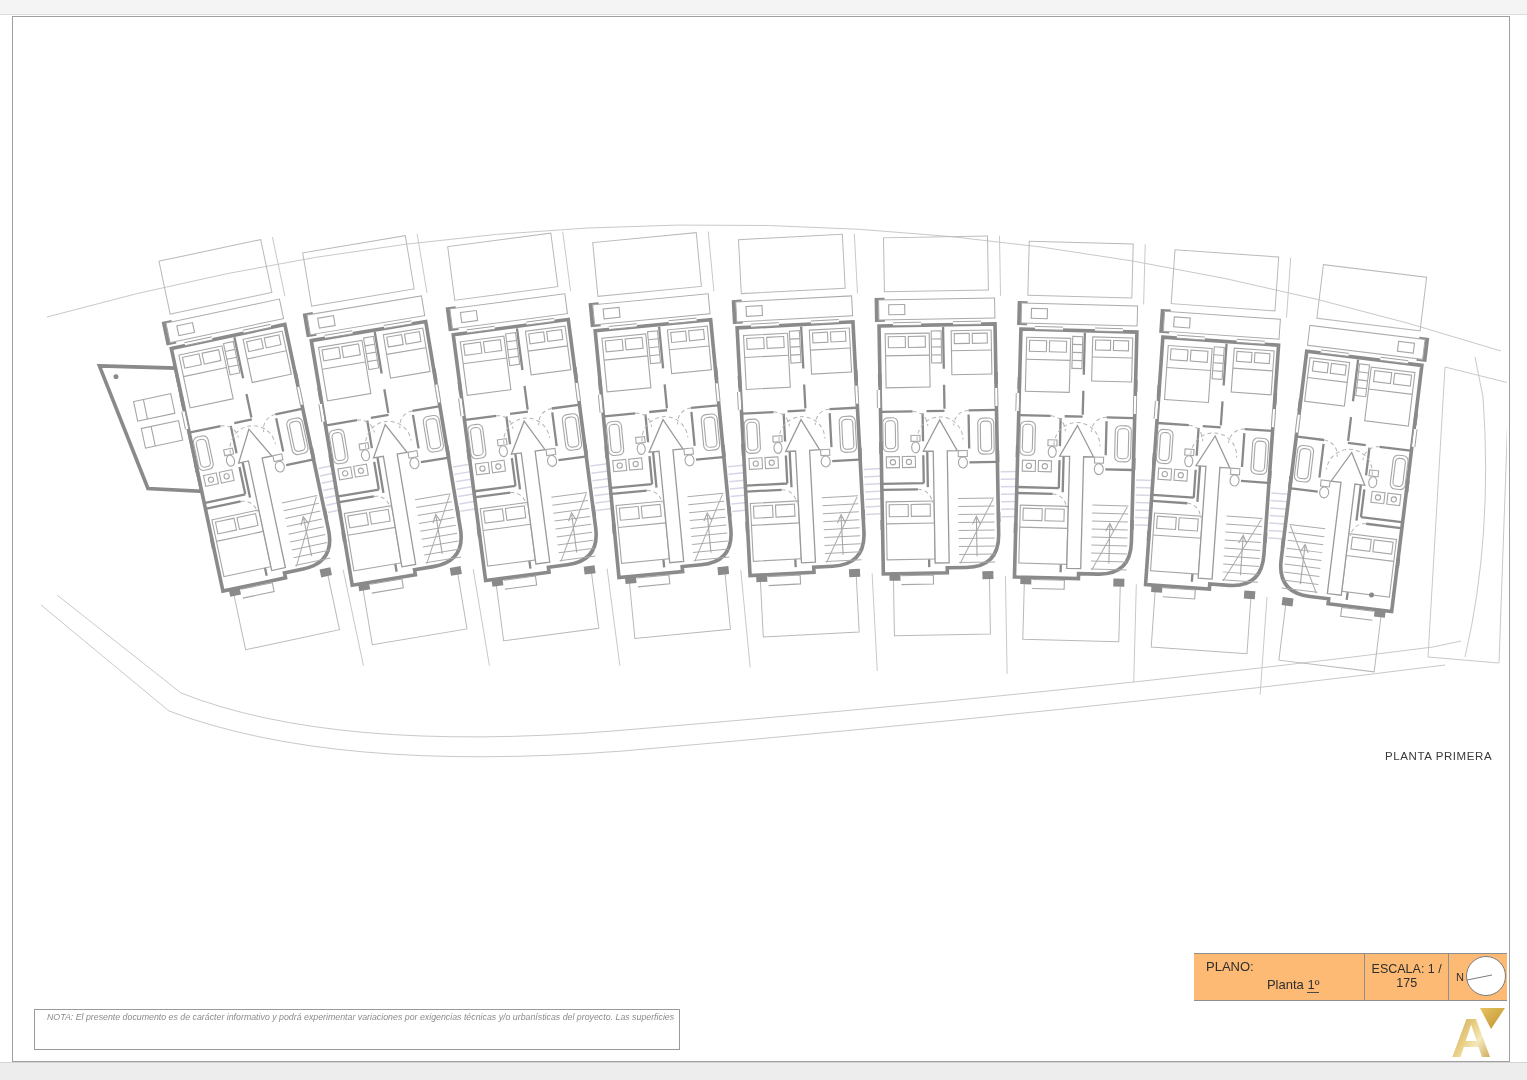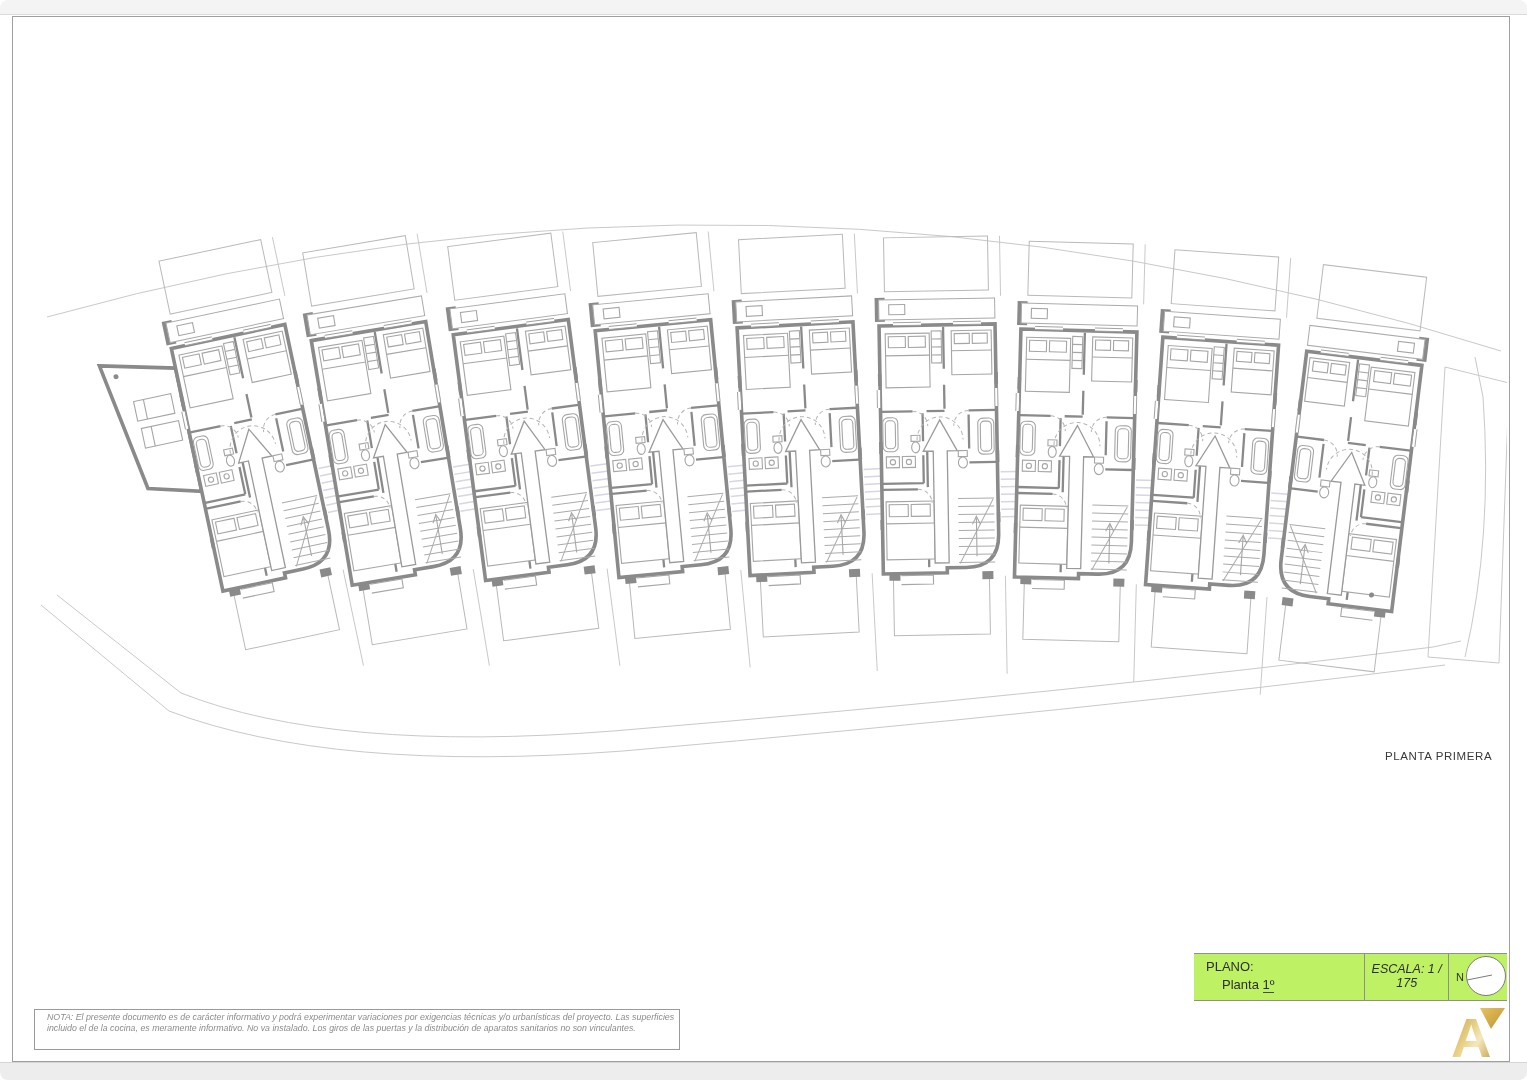--- a/index.html
+++ b/index.html
@@ -1,17 +1,17 @@
 <!DOCTYPE html>
 <html style="--wall: #8a8a8a; --furniture: #a6a6a6; --faint: #c9c9c9; --hatch: #d8d5e4; --gold-dark: #bf9232; --gold-light: #f4e8bd;"><head>
 <meta charset="utf-8">
 <style>
   html,body{margin:0;padding:0;background:#ffffff;}
   .stage{position:relative;width:1527px;height:1080px;overflow:hidden;
-         font-family:"Liberation Sans",sans-serif;background:#ffffff;border-radius:8px;}
+         font-family:"Liberation Sans",sans-serif;background:#ffffff;}
   .strip-top{position:absolute;left:0;top:0;width:1527px;height:14px;
              background:#f4f4f4;border-bottom:1px solid #dcdcdc;}
   .strip-bottom{position:absolute;left:0;top:1062px;width:1527px;height:18px;
                 background:#ededed;border-top:1px solid #d5d5d5;}
   .sheet{position:absolute;left:12px;top:16px;width:1496px;height:1044px;
          background:#ffffff;border:1px solid #9f9f9f;}
   .plan-svg{position:absolute;left:0;top:0;}
 
   
   .wf{stroke:var(--wall);stroke-width:3.6;fill:#fff;stroke-linejoin:miter;}
@@ -25,26 +25,26 @@
   .dash{stroke:#b3b3b3;stroke-width:1;fill:none;stroke-dasharray:4 3;}
   .tread{stroke:#ababab;stroke-width:1;fill:none;}
   .arrow{fill:#ffffff;stroke:#9a9a9a;stroke-width:1.3;}
   .winl{stroke:#9a9a9a;stroke-width:.9;fill:none;}
 
   .plan-label{position:absolute;left:1372px;top:733px;font-size:11.5px;
               letter-spacing:.6px;color:#3a3a3a;font-weight:500;}
 
   .tblock{position:absolute;left:1181px;top:936px;width:313px;height:46px;
           border-top:1.5px solid #8f8f8f;border-bottom:1.5px solid #8f8f8f;
-          display:flex;color:#2e2e2e;background:#bef264;}
+          display:flex;color:#2e2e2e;background:#fdba74;}
   .tb-c1{width:171px;padding:5px 0 0 12px;box-sizing:border-box;font-size:13px;}
-  .tb-c1 .v{padding-left:16px;padding-top:3px;}
+  .tb-c1 .v{padding-left:16px;padding-top:3px;text-align:center;}
   .tb-c1 .ord{border-bottom:1.2px solid #4a4a4a;}
   .tb-c2{width:84px;border-left:1px solid #8f8f8f;box-sizing:border-box;
-         font-size:12.5px;padding-top:8px;text-align:center;font-style:italic;}
+         font-size:12.5px;padding-top:8px;text-align:center;}
   .tb-c3{flex:1;border-left:1px solid #8f8f8f;position:relative;}
   .tb-c3 .nlab{position:absolute;left:7px;top:17px;font-size:11px;color:#333;}
 
   .note{position:absolute;left:21px;top:992px;width:620px;height:35px;
         border:1px solid #9a9a9a;padding:2px 12px;box-sizing:content-box;
         font-size:8.8px;font-style:italic;line-height:11.4px;color:#8b8b8b;
         white-space:nowrap;overflow:hidden;}
 
   .logo{position:absolute;left:1438px;top:986px;width:56px;height:60px;}
 </style>
@@ -212,21 +212,20 @@
         <span class="nlab">N</span>
         <svg width="58" height="46">
           <circle cx="37" cy="22" r="19.5" fill="#ffffff" stroke="#7c7c7c" stroke-width="1"></circle>
           <line x1="18" y1="26" x2="43" y2="21" stroke="#7c7c7c" stroke-width="1"></line>
         </svg>
       </div>
     </div>
 
     <div class="note">
       <div>NOTA: El presente documento es de carácter informativo y podrá experimentar variaciones por exigencias técnicas y/o urbanísticas del proyecto. Las superficies</div>
-      <div>incluido el de la cocina, es meramente informativo. No va instalado. Los giros de las puertas y la distribución de aparatos sanitarios no son vinculantes.</div>
     </div>
 
     <svg class="logo" viewBox="0 0 56 60">
       <defs>
         <linearGradient id="goldg" x1="0" y1="0" x2="1" y2="1">
           <stop offset="0" style="stop-color:var(--gold-dark)"></stop>
           <stop offset="0.45" style="stop-color:#e9d188"></stop>
           <stop offset="0.62" style="stop-color:var(--gold-light)"></stop>
           <stop offset="1" style="stop-color:var(--gold-dark)"></stop>
         </linearGradient>

